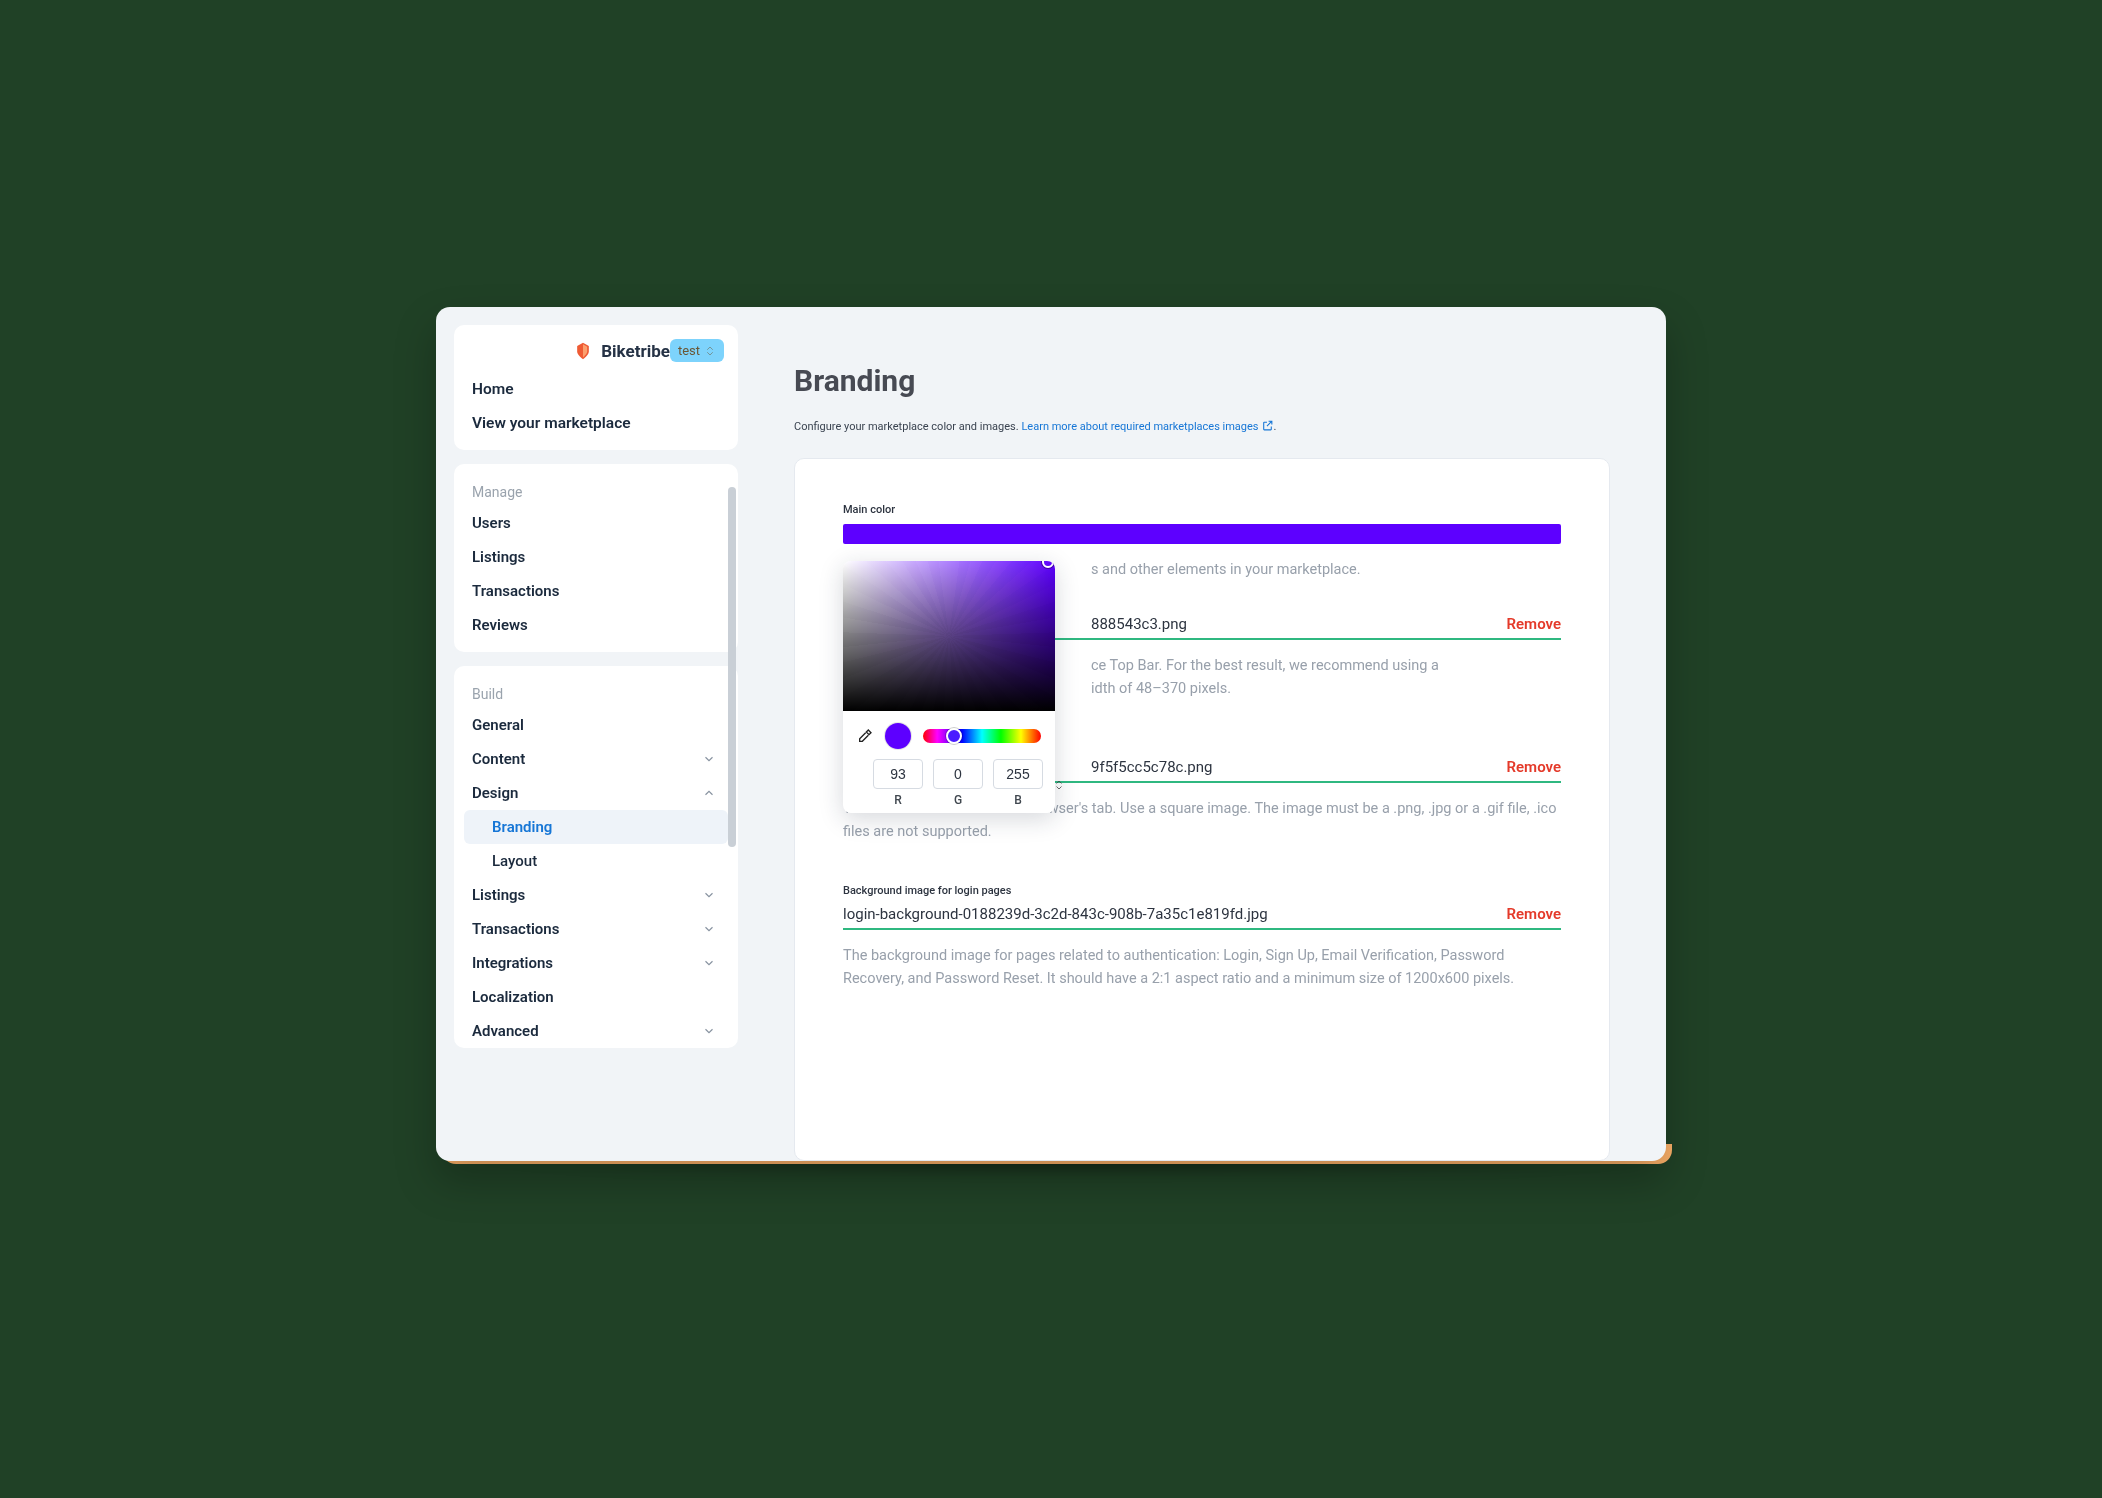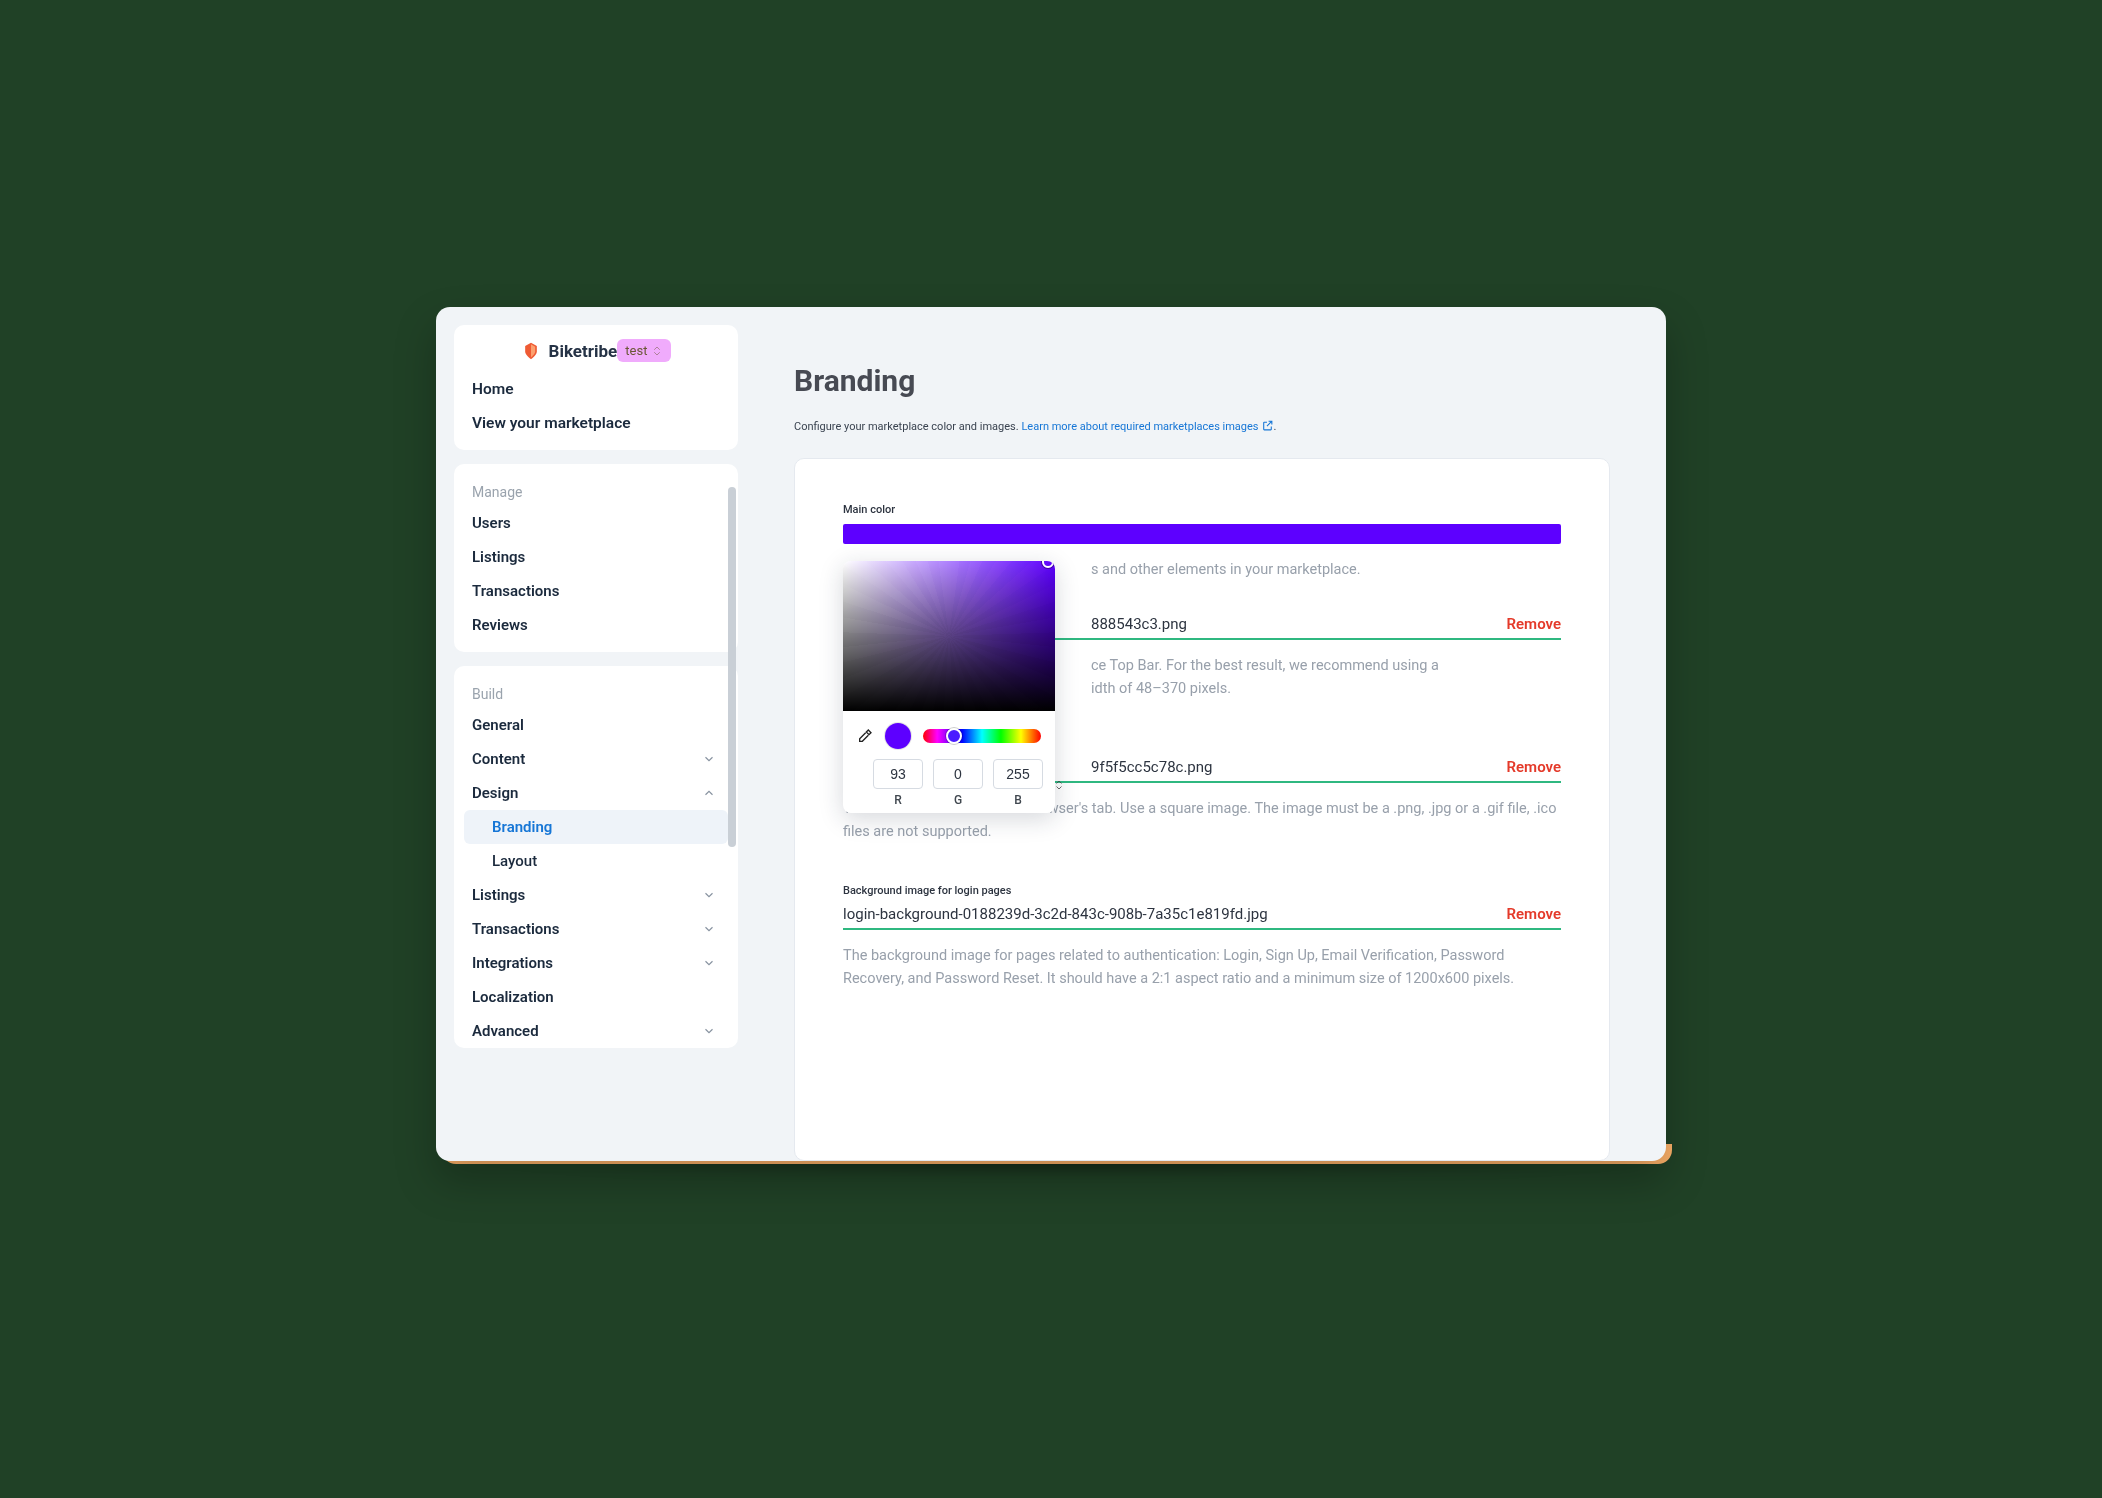--- a/index.html
+++ b/index.html
@@ -64,31 +64,31 @@
     border-radius: 4px;
   }
   .panel {
     background: #fff;
     border-radius: 10px;
     padding: 14px 10px 10px 10px;
   }
   .brand-row {
     display: flex;
     align-items: center;
-    justify-content: center;
+    justify-content: flex-end;
     padding: 0 4px 10px 4px;
   }
   .brand-left {
     display: flex; align-items: center; gap: 8px;
     font-weight: 700; color: #253245; font-size: 17px;
   }
   .logo-icon { width: 20px; height: 20px; }
   .env-badge {
     display: inline-flex; align-items: center; gap: 4px;
-    background: #f0abfc;
+    background: #7dd3fc;
     color: #6a5736;
     font-size: 13px;
     padding: 4px 8px;
     border-radius: 6px;
   }
   .env-badge svg { width: 12px; height: 12px; stroke: #6a5736; }
   .top-links .link-item {
     padding: 8px 8px;
     color: #1b2a3d;
     font-size: 15.5px;

